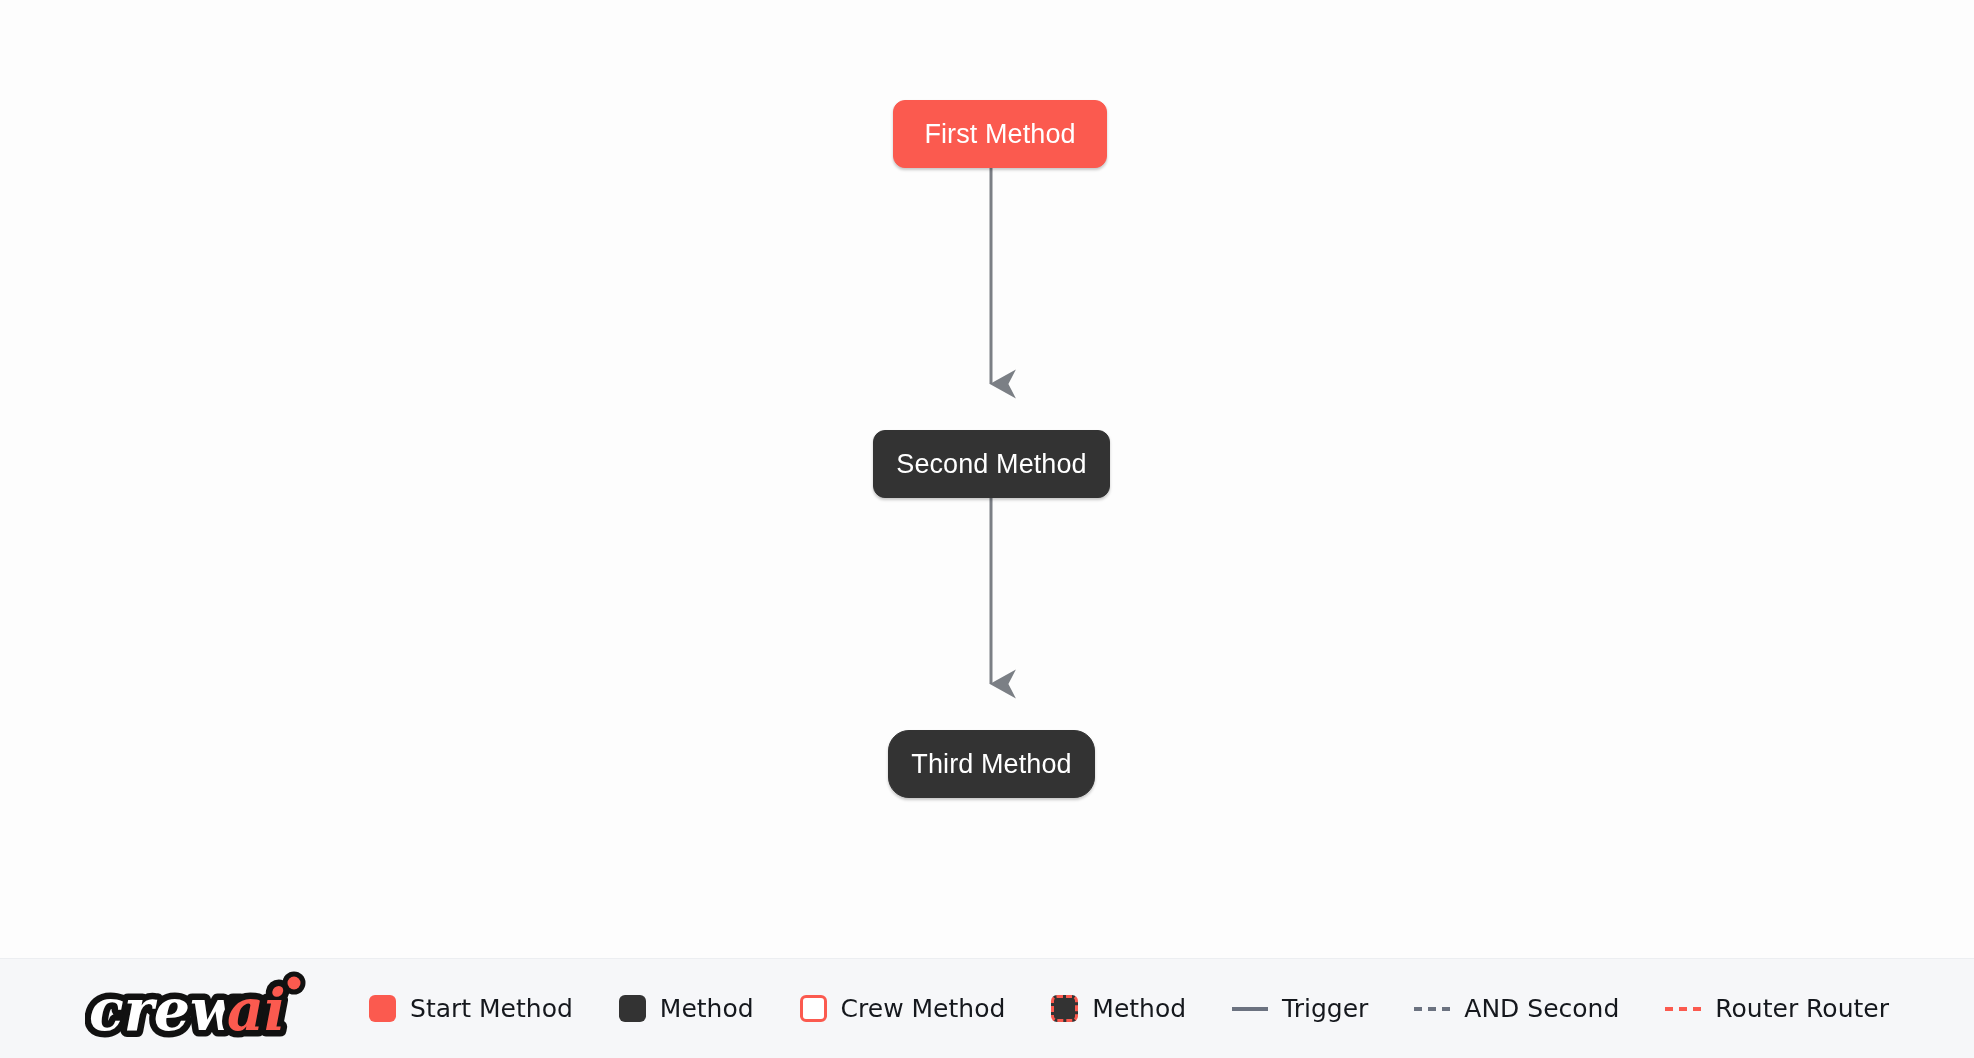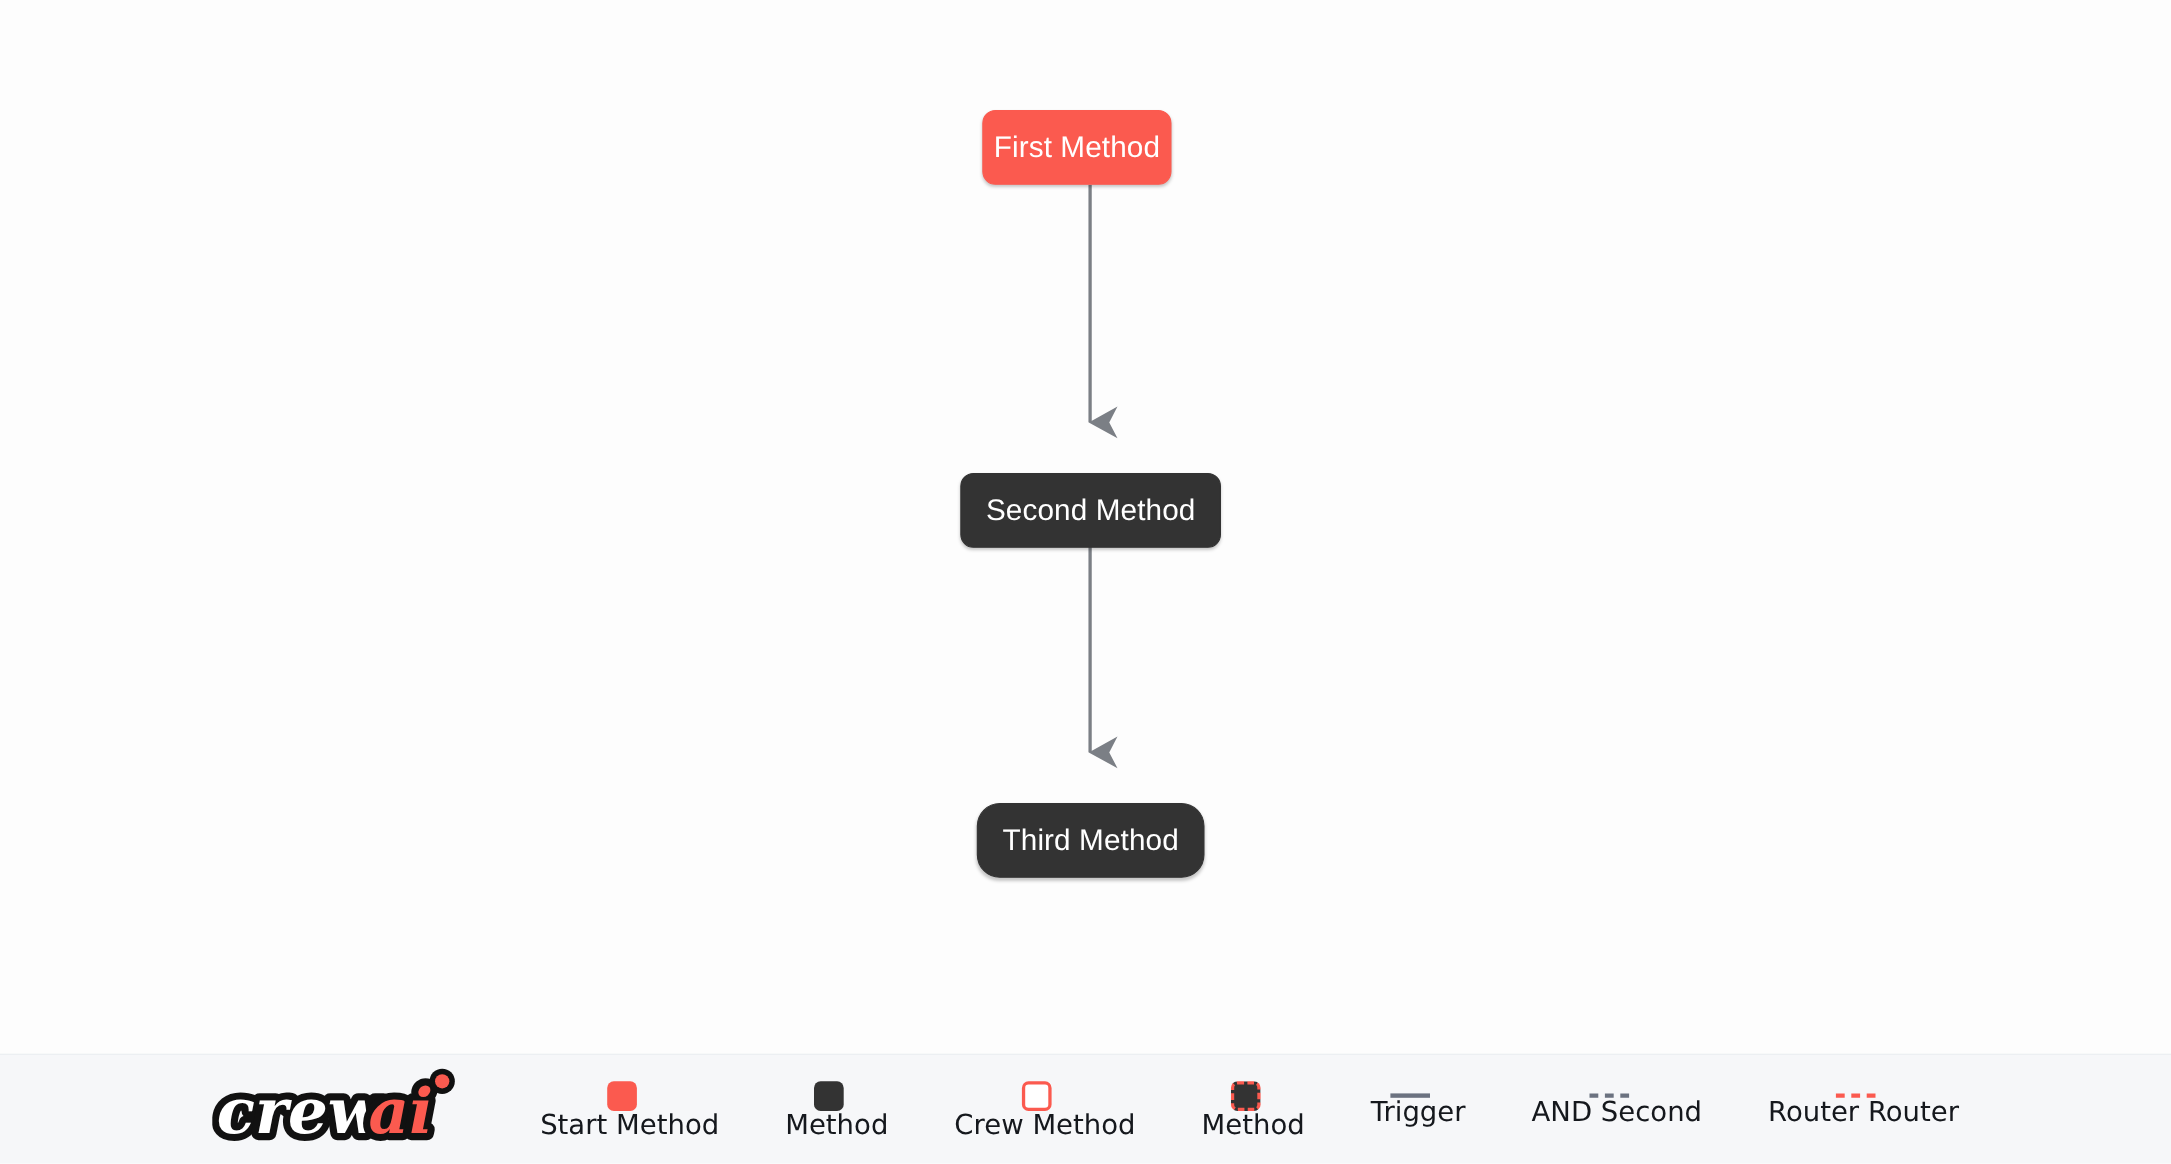--- a/index.html
+++ b/index.html
@@ -61,21 +61,21 @@
     background: #fb5a4f;
     border: 1px solid #fb5a4f;
   }
 
   .node-method {
     background: #333333;
     border: 1px solid #333333;
     margin-top: 30px;
   }
 
-  #node-first  { left: 893px; top: 100px; width: 172px; height: 68px; }
+  #node-first  { left: 893px; top: 100px; width: 214px; height: 68px; }
   #node-second { left: 873px; top: 400px; width: 237px; height: 68px; }
   #node-third  { left: 888px; top: 700px; width: 207px; height: 68px; border-radius: 21px; }
 
   
   #legend {
     position: absolute;
     left: 0;
     top: 958px;
     width: 1974px;
     height: 100px;
@@ -96,21 +96,20 @@
     margin-right: 52px;
     display: flex;
     align-items: center;
   }
 
   .legend-item {
     display: flex;
     align-items: center;
     margin-right: 46px;
     white-space: nowrap;
-    flex-direction: column;
   }
   .legend-item:last-child { margin-right: 0; }
 
   .legend-label {
     font-size: 25px;
     color: #15181d;
     font-family: "DejaVu Sans", "Liberation Sans", sans-serif;
     margin-left: 14px;
     line-height: 1;
   }

